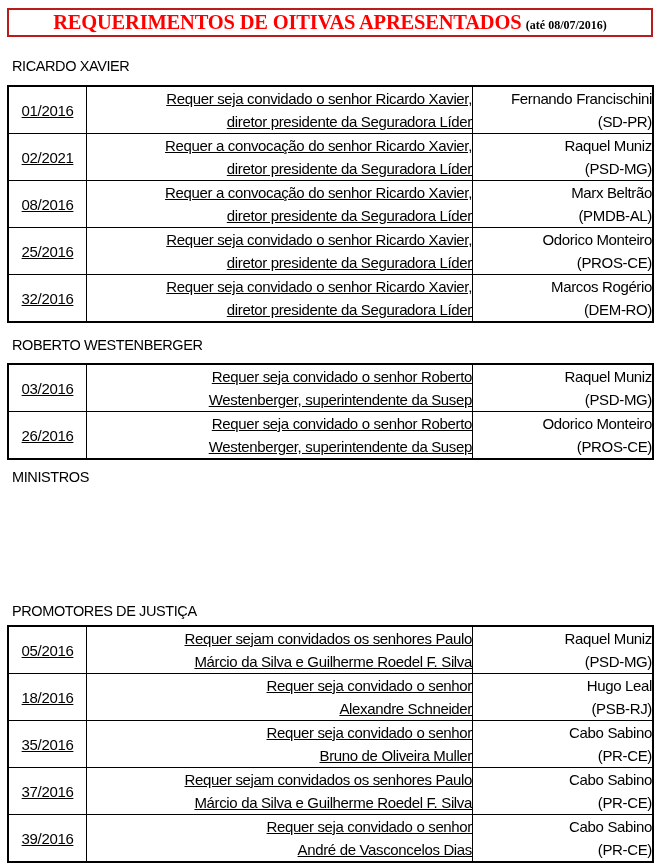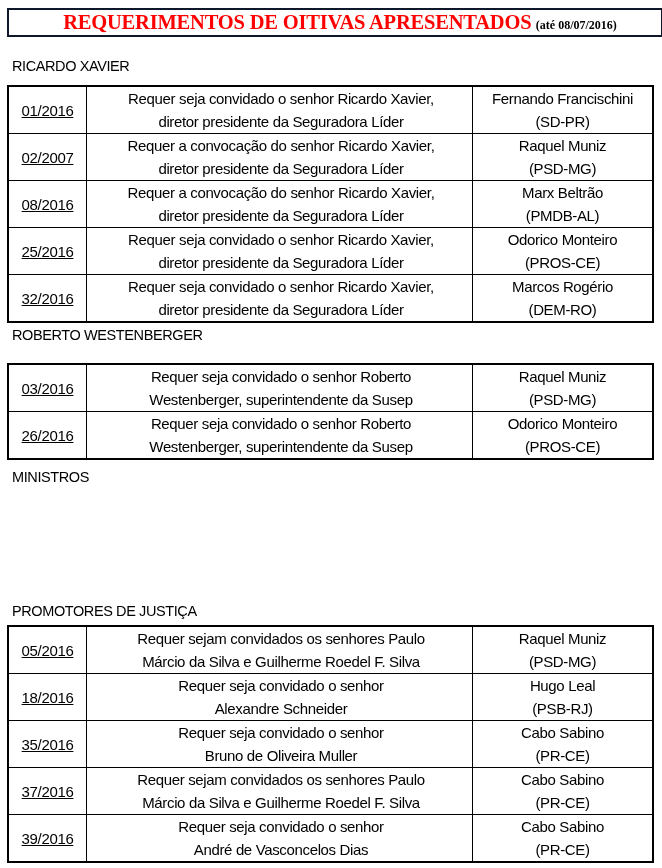--- a/index.html
+++ b/index.html
@@ -1,34 +1,34 @@
 <!DOCTYPE html>
 <html><head>
 <meta charset="utf-8">
 <style>
   html, body { margin: 0; padding: 0; background: #ffffff; }
   body { width: 662px; height: 868px; position: relative; overflow: hidden;
          font-family: "Liberation Sans", "DejaVu Sans", sans-serif; color: #000; }
   .title-box { position: absolute; left: 7px; top: 8px; width: 642px; height: 25px;
-               border: 2px solid #0f172a; text-align: center; line-height: 25px; white-space: nowrap; padding-left: 10px; }
+               border: 2px solid #b91c1c; text-align: center; line-height: 25px; white-space: nowrap; }
   .title-main { font-family: "Liberation Serif", "DejaVu Serif", serif; font-weight: bold;
                 color: #ff0000; font-size: 20.5px; letter-spacing: -0.2px; }
   .title-date { font-family: "Liberation Serif", "DejaVu Serif", serif; font-weight: bold;
                 color: #000; font-size: 12px; }
   .section-heading { position: absolute; left: 12px; font-weight: normal; font-size: 14.5px;
                      letter-spacing: -0.4px; }
   table.req { position: absolute; left: 7px; width: 647px; border-collapse: collapse;
               border: 2px solid #000; table-layout: fixed; }
   table.req td { border: 1px solid #000; padding: 0; font-size: 15px; letter-spacing: -0.35px;
                  line-height: 23px; vertical-align: middle; }
   table.req tr { height: 46px; }
   td.num { width: 77px; text-align: center; }
   td.num span { text-decoration: underline; }
-  td.desc { width: 382px; padding-left: 3px !important; text-align: center; }
-  td.author { text-align: center; }
+  td.desc { width: 382px; padding-left: 3px !important; text-align: right; text-decoration: underline; }
+  td.author { text-align: right; }
   .line { display: block; white-space: nowrap; }
 </style>
 </head>
 <body>
 
 <div class="title-box">
   <span class="title-main">REQUERIMENTOS DE OITIVAS APRESENTADOS</span>
   <span class="title-date">(até 08/07/2016)</span>
 </div>
 
@@ -40,21 +40,21 @@
     <td class="desc">
           <span class="line">Requer seja convidado o senhor Ricardo Xavier,</span>
           <span class="line">diretor presidente da Seguradora Líder</span>
         </td>
     <td class="author">
           <span class="line">Fernando Francischini</span>
           <span class="line">(SD-PR)</span>
         </td>
   </tr>
   <tr>
-    <td class="num"><span>02/2007</span></td>
+    <td class="num"><span>02/2021</span></td>
     <td class="desc">
           <span class="line">Requer a convocação do senhor Ricardo Xavier,</span>
           <span class="line">diretor presidente da Seguradora Líder</span>
         </td>
     <td class="author">
           <span class="line">Raquel Muniz</span>
           <span class="line">(PSD-MG)</span>
         </td>
   </tr>
   <tr>
@@ -86,21 +86,21 @@
           <span class="line">diretor presidente da Seguradora Líder</span>
         </td>
     <td class="author">
           <span class="line">Marcos Rogério</span>
           <span class="line">(DEM-RO)</span>
         </td>
   </tr>
 </tbody>
   </table>
 
-<div class="section-heading" style="top:327px;">ROBERTO WESTENBERGER</div>
+<div class="section-heading" style="top:337px;">ROBERTO WESTENBERGER</div>
 <table class="req" style="top:363px;">
   <tbody>
       <tr>
     <td class="num"><span>03/2016</span></td>
     <td class="desc">
           <span class="line">Requer seja convidado o senhor Roberto</span>
           <span class="line">Westenberger, superintendente da Susep</span>
         </td>
     <td class="author">
           <span class="line">Raquel Muniz</span>

